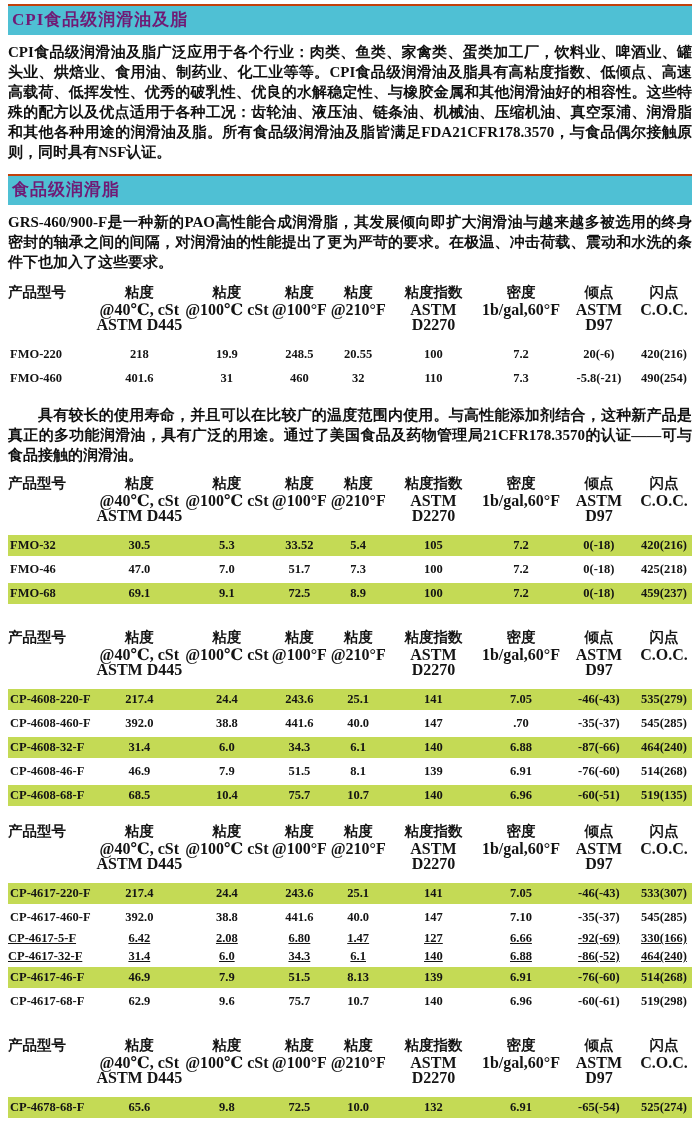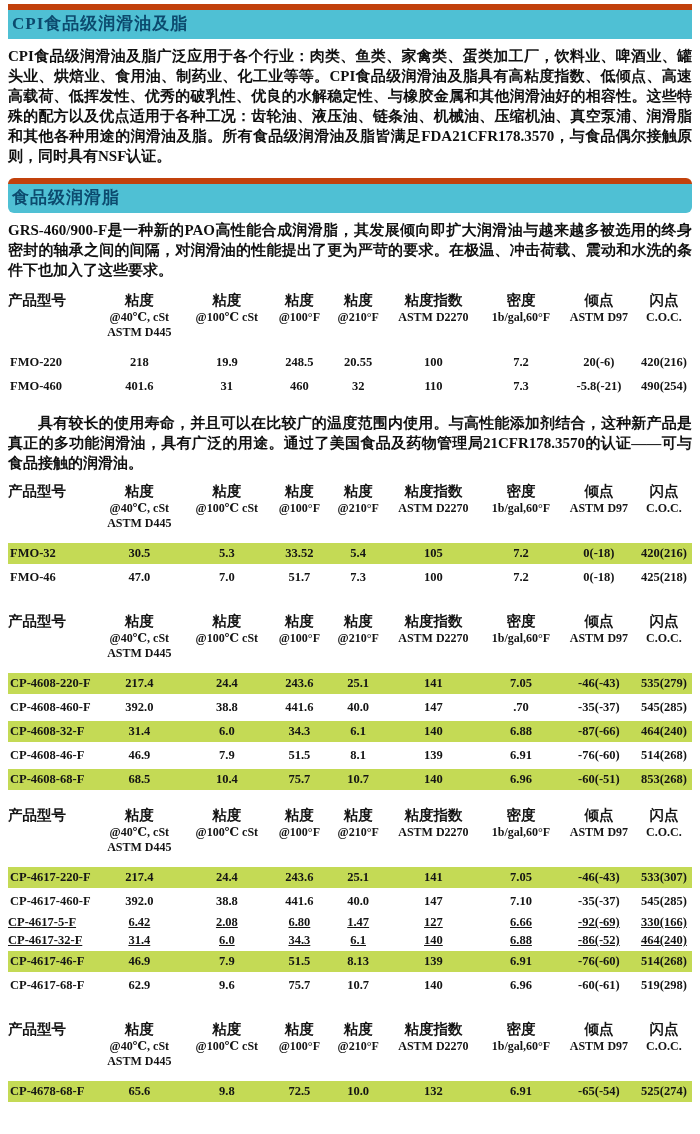--- a/index.html
+++ b/index.html
@@ -5,45 +5,45 @@
   html,body{margin:0;padding:0;}
   body{
     width:700px;height:1134px;overflow:hidden;background:#ffffff;
     font-family:"Liberation Serif","DejaVu Serif",serif;
     font-weight:bold;color:#141414;
     -webkit-font-smoothing:antialiased;
   }
   .page{padding:4px 8px 0 8px;}
   .band{
     background:var(--cyan,#4fc0d4);
-    color:#0c4a6e;
+    color:#701a75;
     font-size:17px;font-weight:bold;
     padding:2px 6px 4px 4px;
-    border-top:6px solid #c2410c;
+    border-top:2px solid #c2410c;
     letter-spacing:1px;
   }
-  .band.second{margin-top:12px;border-radius:6px;}
+  .band.second{margin-top:12px;}
   .para{
     font-size:15px;line-height:20px;text-align:justify;
     margin:7px 0 8px 0;color:#101010;
   }
   .para.indent{text-indent:2em;margin-top:13px;margin-bottom:6px;}
   .table-block{margin-top:6px;}
   .table-block.gap-lg{margin-top:18px;}
   .table-block.gap-md{margin-top:10px;}
   table.spec{
     width:100%;table-layout:fixed;
     border-collapse:separate;border-spacing:0 3px;
   }
   table.spec th{
     vertical-align:top;text-align:center;padding:0 0 9px 0;font-weight:bold;
   }
   table.spec th.first{text-align:left;}
   .h-main{font-size:14.5px;line-height:19px;}
-  .h-sub{font-size:12px;line-height:15px;}
+  .h-sub{font-size:16px;line-height:15px;}
   table.spec td{
     font-size:12.5px;line-height:15px;text-align:center;
     padding:3px 0;font-weight:bold;white-space:nowrap;overflow:hidden;
   }
   table.spec td.first{text-align:left;padding-left:2px;}
   table.spec tr.hl td{background:var(--green,#c4da55);}
   table.spec tr.compact td{padding:0;text-decoration:underline;}
 </style>
 </head>
 <body style="--cyan: #4fc0d4; --green: #c4da55;">
@@ -213,20 +213,31 @@
             <td class="first">FMO-46</td>
             <td>47.0</td>
             <td>7.0</td>
             <td>51.7</td>
             <td>7.3</td>
             <td>100</td>
             <td>7.2</td>
             <td>0(-18)</td>
             <td>425(218)</td>
           </tr>
+          <tr class="hl">
+            <td class="first">FMO-68</td>
+            <td>69.1</td>
+            <td>9.1</td>
+            <td>72.5</td>
+            <td>8.9</td>
+            <td>100</td>
+            <td>7.2</td>
+            <td>0(-18)</td>
+            <td>459(237)</td>
+          </tr>
         </tbody>
       </table>
     </div>
 
   <div class="table-block gap-lg">
       <table class="spec">
         <colgroup>
           <col style="width: 12.6%;">
           <col style="width: 13.2%;">
           <col style="width: 12.4%;">
@@ -324,21 +335,21 @@
           </tr>
           <tr class="hl">
             <td class="first">CP-4608-68-F</td>
             <td>68.5</td>
             <td>10.4</td>
             <td>75.7</td>
             <td>10.7</td>
             <td>140</td>
             <td>6.96</td>
             <td>-60(-51)</td>
-            <td>853(268)</td>
+            <td>519(135)</td>
           </tr>
         </tbody>
       </table>
     </div>
 
   <div class="table-block gap-md">
       <table class="spec">
         <colgroup>
           <col style="width: 12.6%;">
           <col style="width: 13.2%;">

